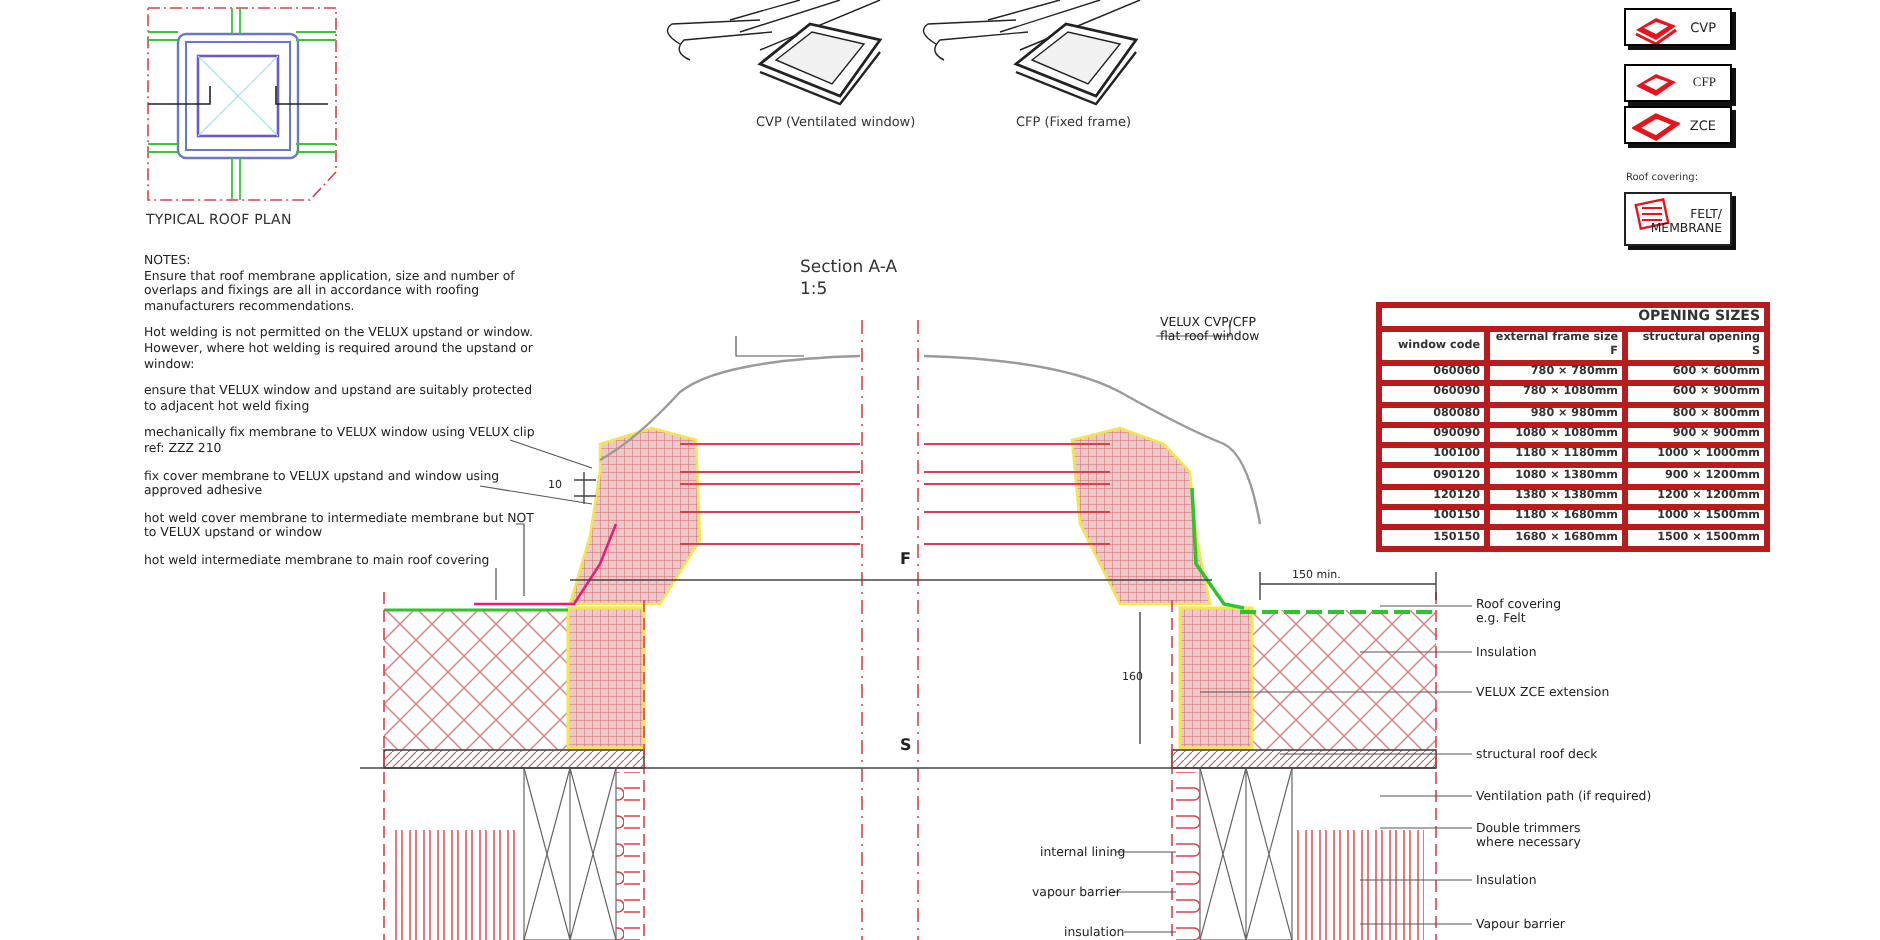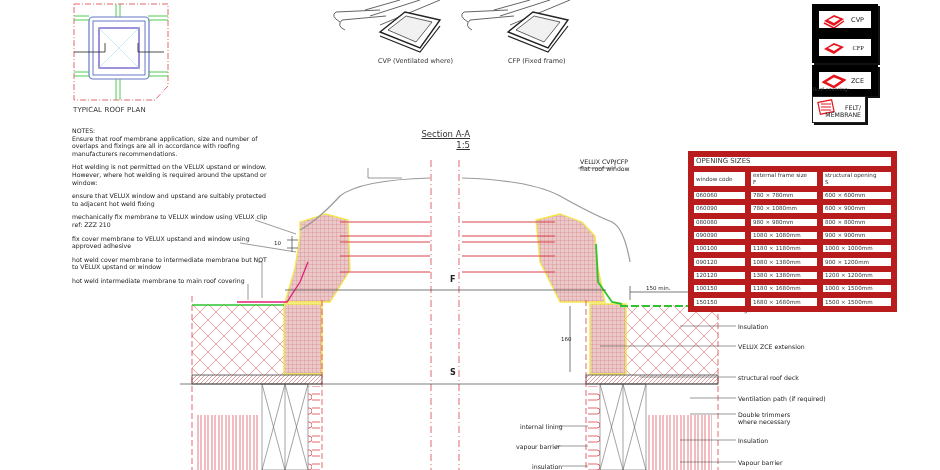--- a/index.html
+++ b/index.html
@@ -2,29 +2,29 @@
 <html><head>
 <meta charset="utf-8">
 <style>
   html,body{margin:0;padding:0;background:#fff;}
   body{width:940px;height:470px;position:relative;overflow:hidden;font-family:"DejaVu Sans",sans-serif;color:#222;}
   .abs{position:absolute;}
   .notes{left:72px;top:127px;width:200px;font-size:6.2px;line-height:7.6px;color:#222;}
   .notes p{margin:0 0 6px 0;}
   .plan-caption{left:73px;top:106px;font-size:7px;color:#333;letter-spacing:.1px;text-align:right;}
   .prod-caption{font-size:6.5px;color:#333;}
-  .section-title{left:380px;top:129px;width:90px;text-align:right;font-size:8.5px;color:#333;line-height:11px;text-decoration:underline;}
+  .section-title{left:400px;top:129px;width:90px;text-align:left;font-size:8.5px;color:#333;line-height:11px;}
   .callout{font-size:6.2px;color:#222;line-height:7.4px;white-space:nowrap;}
-  .legend-btn{position:absolute;left:812px;width:52px;height:17px;border:7px solid #000000;background:#fff;box-shadow:2px 2px 0 #111;display:flex;align-items:center;}
+  .legend-btn{position:absolute;left:812px;width:52px;height:17px;border:1px solid #000000;background:#fff;box-shadow:2px 2px 0 #111;display:flex;align-items:center;}
   .legend-btn .lbl{font-size:6.5px;margin-left:auto;margin-right:7px;color:#222;}
   .legend-felt{position:absolute;left:812px;top:96px;width:52px;height:25px;border:1px solid #222;background:#fff;box-shadow:2px 2px 0 #111;}
   .legend-felt .lbl{position:absolute;right:4px;top:7px;font-size:6.2px;line-height:7px;text-align:right;color:#222;}
   .roof-cov{left:813px;top:86px;font-size:5px;color:#333;}
   table.sizes{position:absolute;left:688px;top:151px;border-collapse:collapse;font-size:5.6px;color:#333;background:#fff;}
-  table.sizes td,table.sizes th{border:6px solid #b91c1c;padding:0 2px;text-align:left;font-weight:normal;height:7.3px;line-height:7px;}
+  table.sizes td,table.sizes th{border:3px solid #b91c1c;padding:0 2px;text-align:right;font-weight:bold;height:7.3px;line-height:7px;}
   table.sizes th.title{font-size:7px;height:9px;}
   table.sizes .hdr{height:14px;line-height:6.5px;}
   table.sizes td.c1{width:47px;}
   table.sizes td.c2{width:62px;}
   table.sizes td.c3{width:64px;}
 </style>
 </head>
 <body>
 
 <svg class="abs" style="left:0;top:0" width="940" height="470" viewBox="0 0 940 470">
@@ -126,39 +126,39 @@
   <g stroke="#555" stroke-width="0.6" fill="none">
     <path d="M255,220 L296,234 M240,243 L296,252 M258,262 H262 V298 M248,284 V300"></path>
     <path d="M368,168 V178 H402 M615,160 V168 H578"></path>
     <path d="M690,303 H736 M680,326 H736 M600,346 H736 M640,377 H736 M690,398 H736 M690,414 H736 M680,440 H736 M680,462 H736"></path>
     <path d="M558,426 H588 M556,446 H588 M562,466 H588"></path>
   </g>
 </svg>
 
 <div class="abs plan-caption">TYPICAL ROOF PLAN</div>
 
-<div class="abs prod-caption" style="left:378px;top:57px;">CVP (Ventilated where)</div>
+<div class="abs prod-caption" style="left:378px;top:57px;">CVP (Ventilated window)</div>
 <div class="abs prod-caption" style="left:508px;top:57px;">CFP (Fixed frame)</div>
 
 <div class="legend-btn" style="top:4px;">
   <svg width="24" height="16" viewBox="0 0 24 16" style="margin-left:3px">
     <path d="M2,9 L12,3 L22,7 L12,14 Z" fill="#e8141c"></path>
       <path d="M6,8 L12,5 L18,7 L12,11 Z" fill="#fff"></path>
       <path d="M2,11 L12,16 L22,9" stroke="#e8141c" stroke-width="1.5" fill="none"></path>
   </svg>
   <span class="lbl">CVP</span>
 </div>
 <div class="legend-btn" style="top:32px;font-family:Liberation Serif, serif;">
   <svg width="24" height="16" viewBox="0 0 24 16" style="margin-left:3px">
     <path d="M2,9 L12,3 L22,7 L12,14 Z" fill="#e8141c"></path>
       <path d="M6,8 L12,5 L18,7 L12,11 Z" fill="#fff"></path>
   </svg>
   <span class="lbl">CFP</span>
 </div>
-<div class="legend-btn" style="top:65px;">
+<div class="legend-btn" style="top:53px;">
   <svg width="24" height="16" viewBox="0 0 24 16" style="margin-left:3px">
     <path d="M2,9 L12,3 L22,7 L12,14 Z" fill="none" stroke="#e8141c" stroke-width="2.5"></path>
   </svg>
   <span class="lbl">ZCE</span>
 </div>
 <div class="abs roof-cov">Roof covering:</div>
 <div class="legend-felt">
   <svg width="20" height="18" viewBox="0 0 20 18" style="position:absolute;left:3px;top:2px">
     <rect x="3" y="2" width="14" height="12" fill="#fff" stroke="#e8141c" stroke-width="1.2" transform="rotate(-12 10 8)"></rect>
     <path d="M5,5 h10 M5,8 h10 M5,11 h10" stroke="#e8141c" stroke-width="1"></path>

